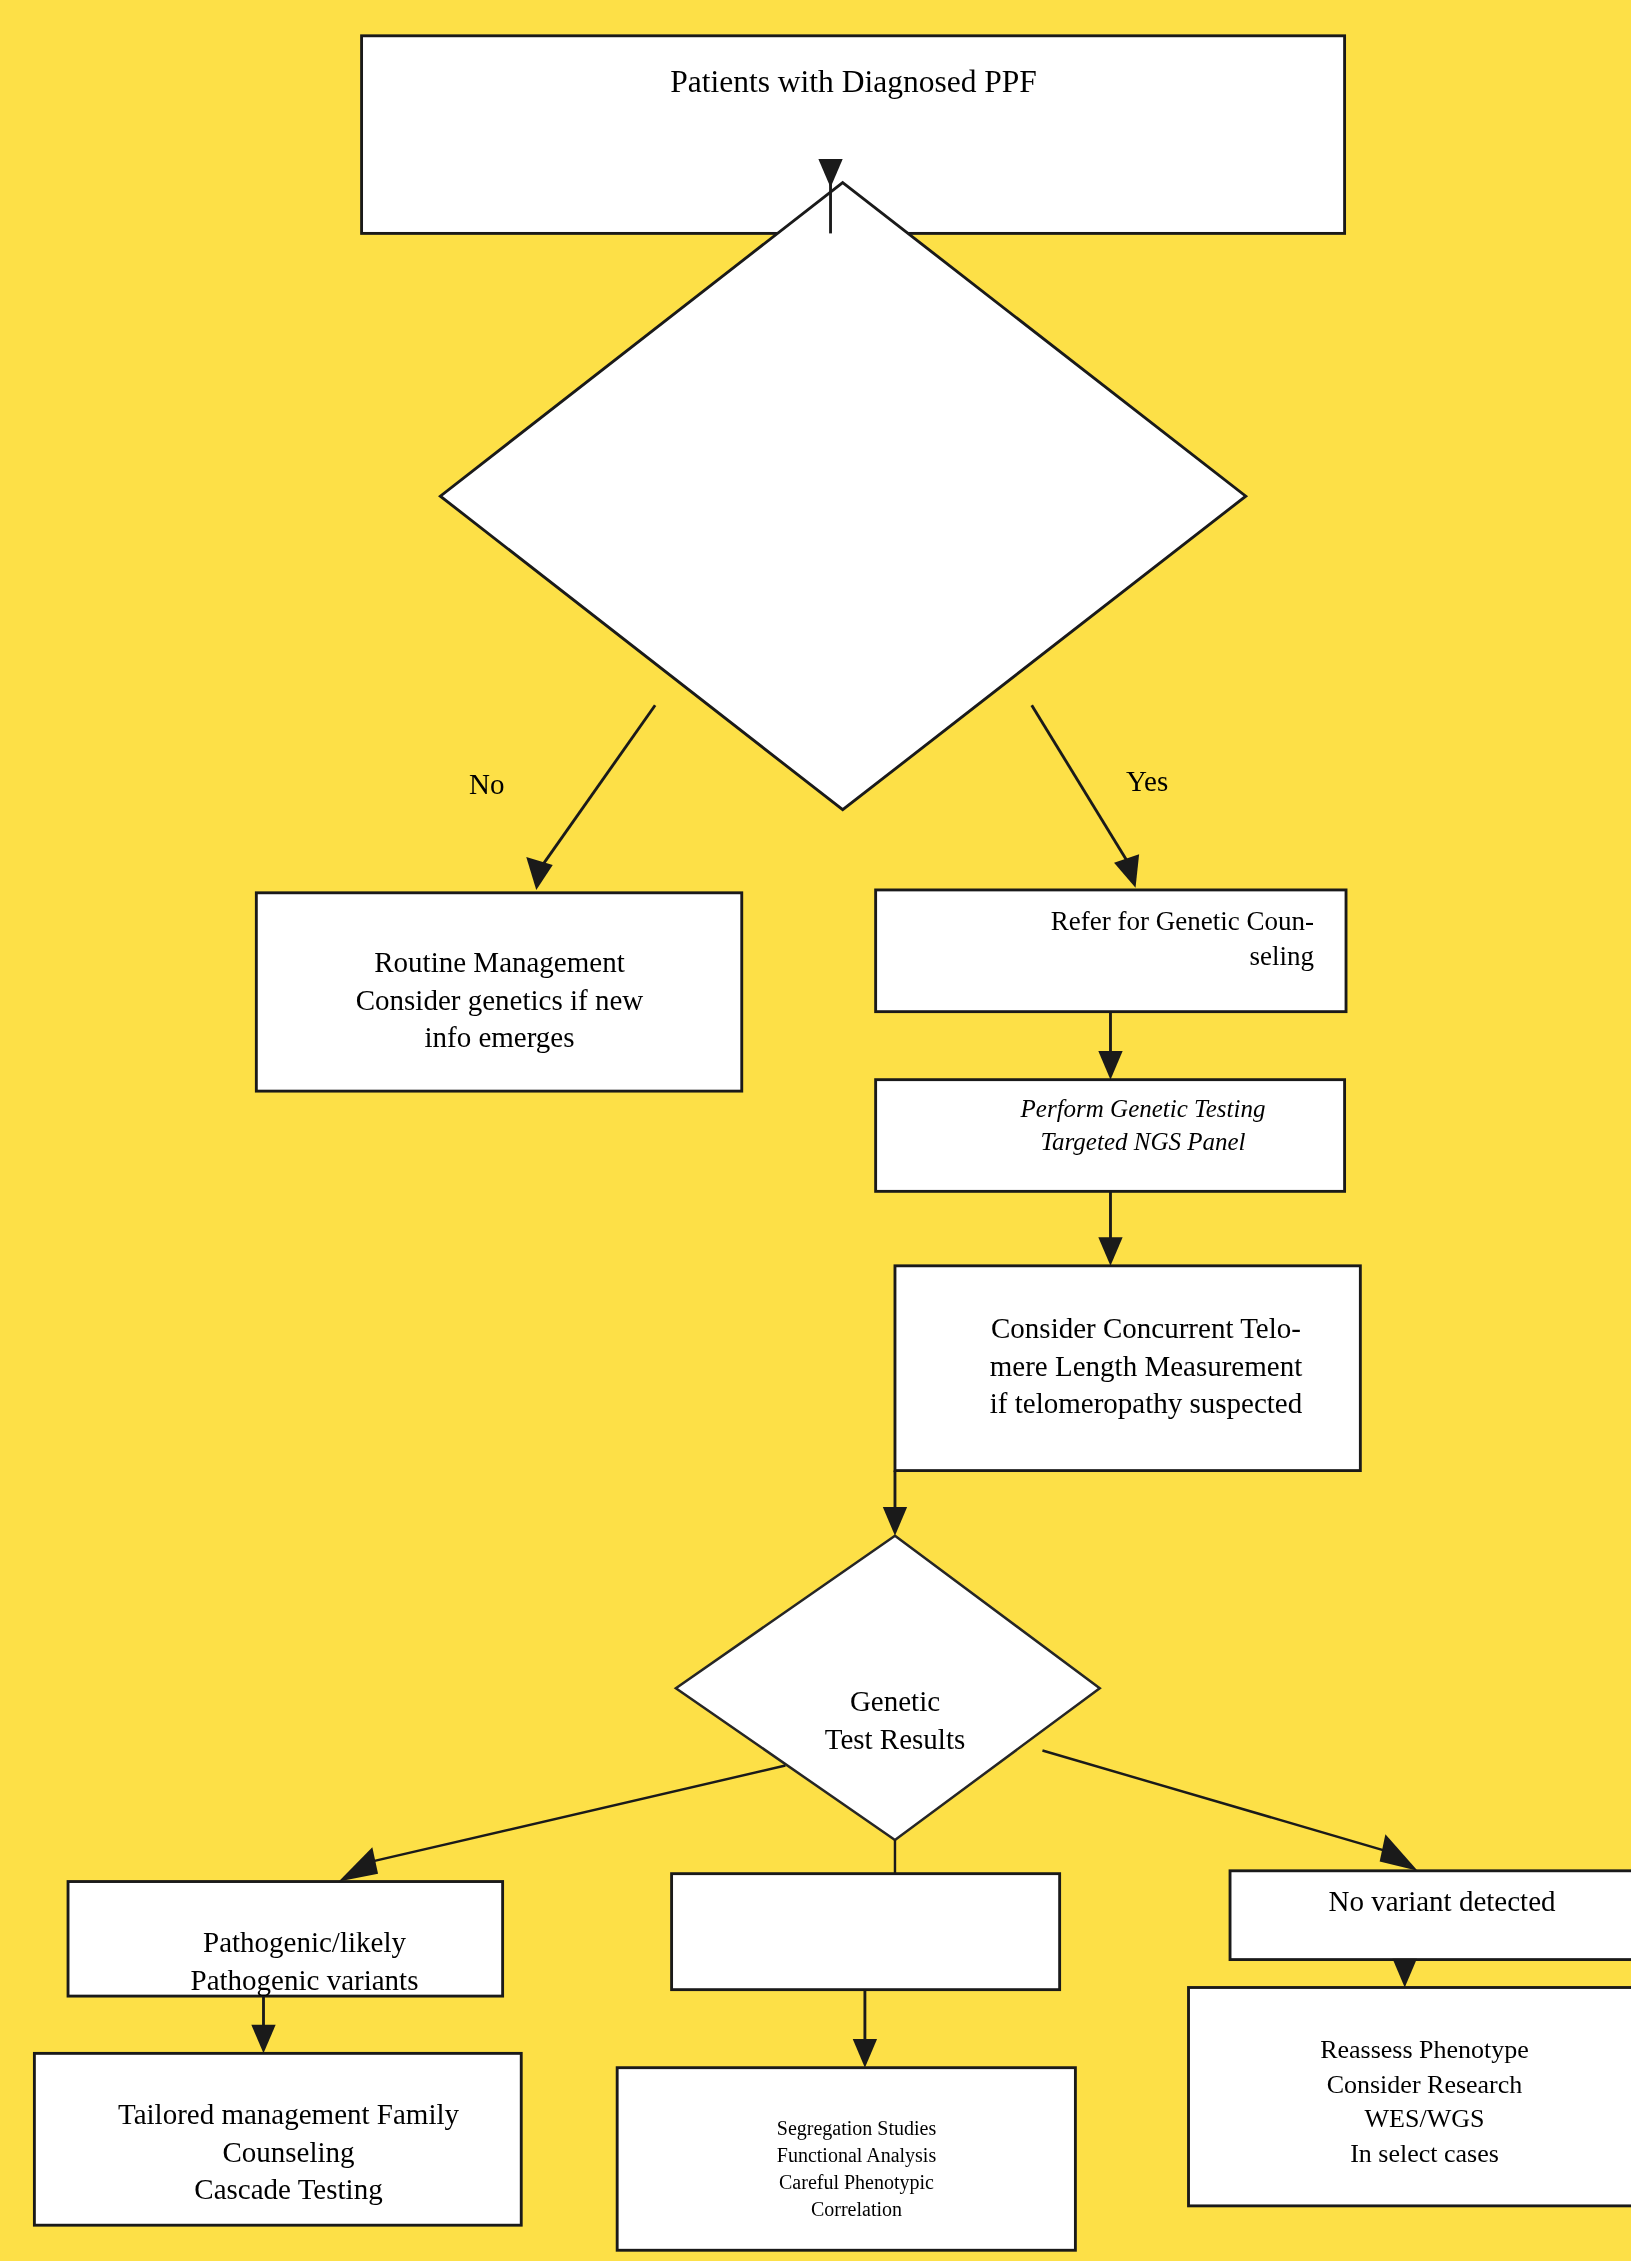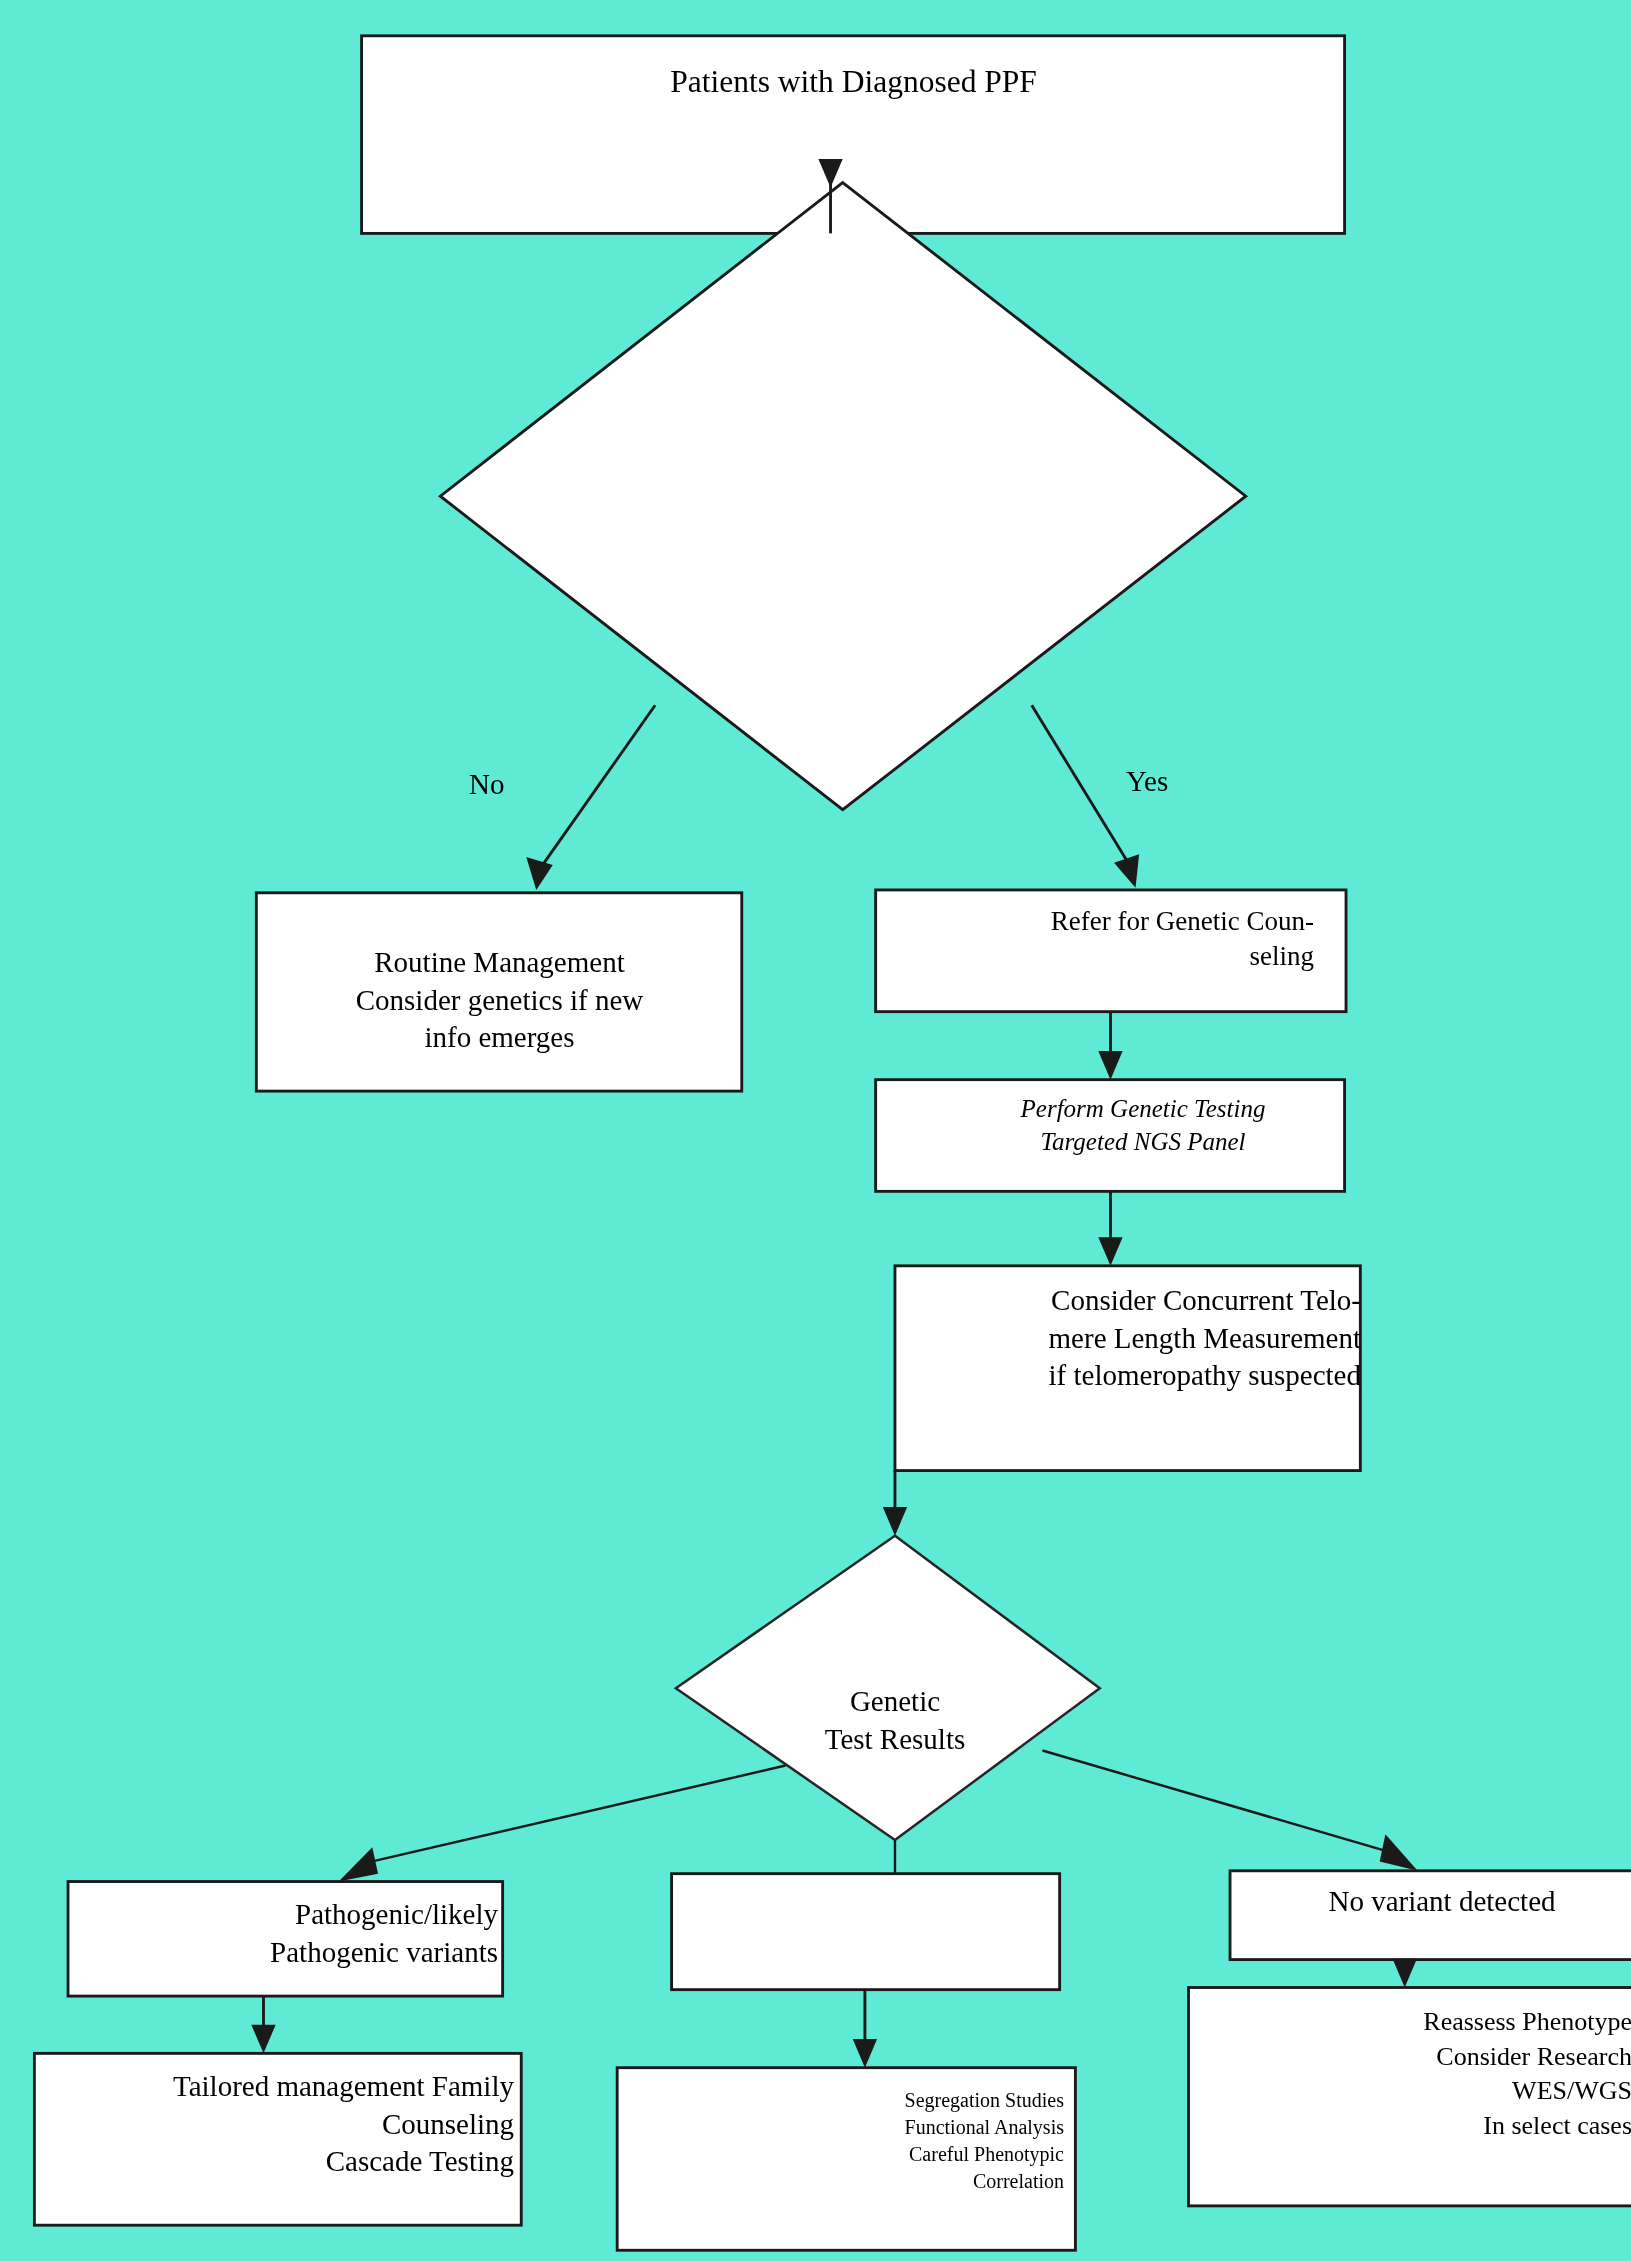--- a/index.html
+++ b/index.html
@@ -4,21 +4,21 @@
 <style>
   html, body {
     margin: 0;
     padding: 0;
     background: #ffffff;
   }
   #page {
     position: relative;
     width: 1631px;
     height: 2261px;
-    background: #5eead4;
+    background: #fde047;
     font-family: "Liberation Serif", "DejaVu Serif", serif;
     overflow: hidden;
   }
   svg.flow {
     position: absolute;
     top: 0;
     left: 0;
     width: 1631px;
     height: 2261px;
   }
@@ -47,21 +47,21 @@
     stroke: none;
   }
   .nodetext {
     position: absolute;
     color: #000000;
     line-height: 1.30;
     white-space: pre-line;
     font-family: "Liberation Serif", "DejaVu Serif", serif;
   }
   .t-center { text-align: center; }
-  .t-left   { text-align: right; }
+  .t-left   { text-align: center; margin-top: 28px; }
   .edgelabel {
     position: absolute;
     color: #000000;
     font-size: 29px;
     font-family: "Liberation Serif", "DejaVu Serif", serif;
   }
 </style>
 </head>
 <body>
 

